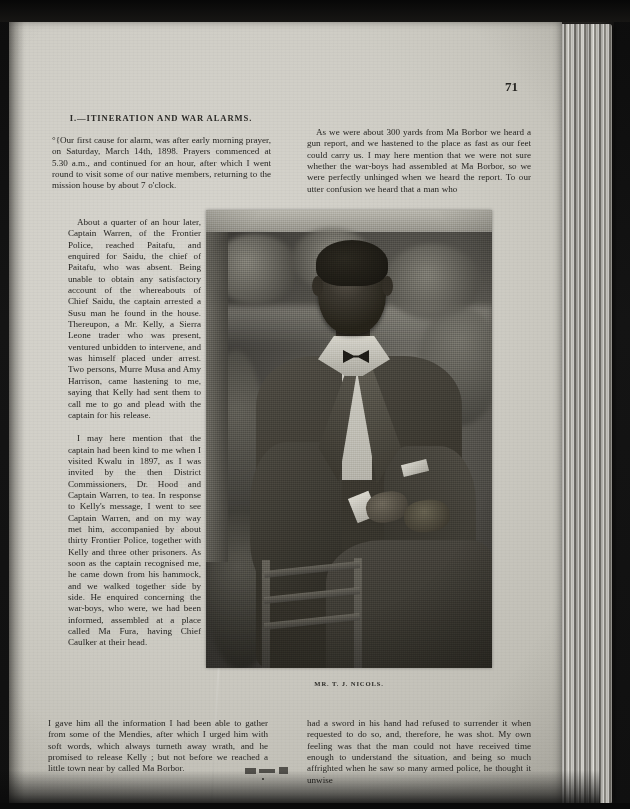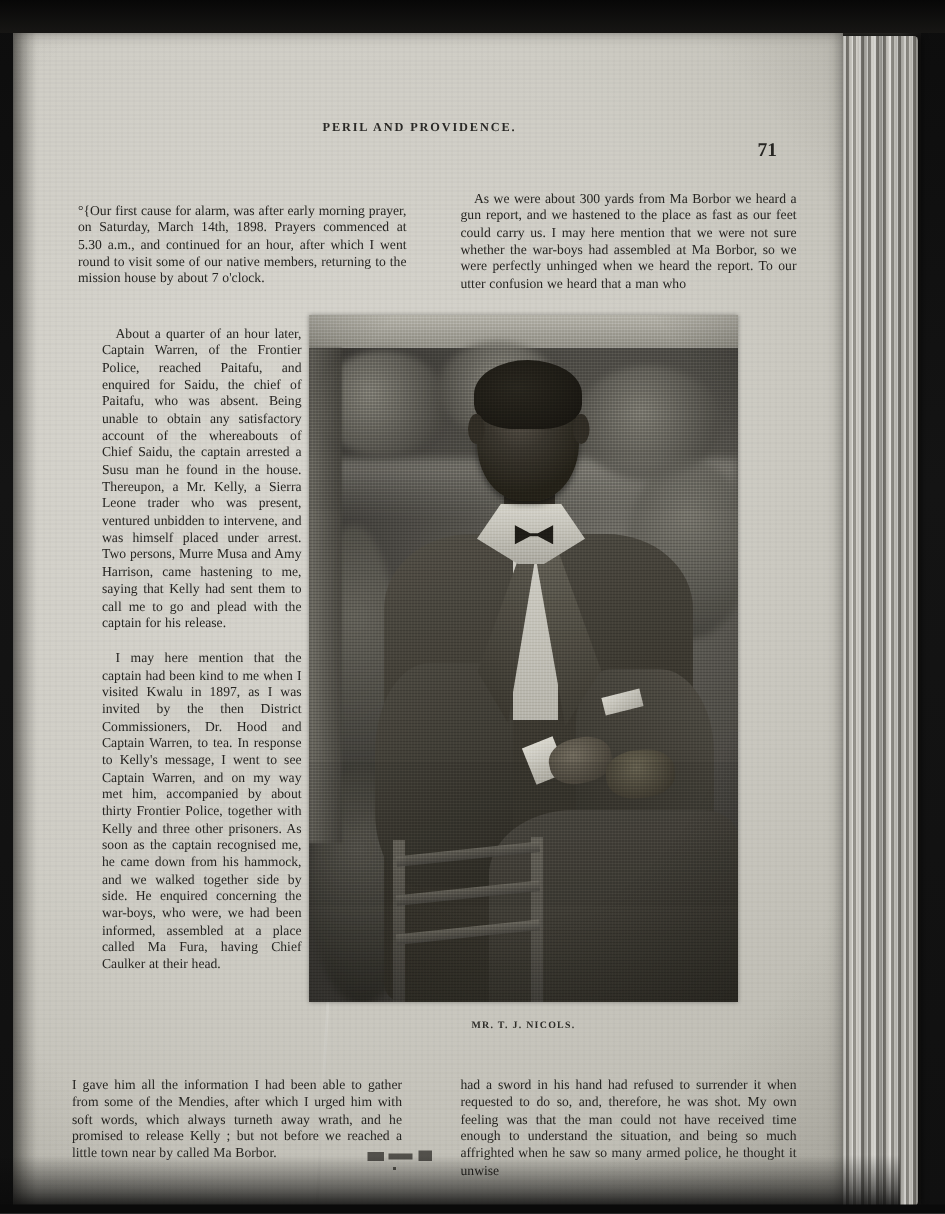--- a/index.html
+++ b/index.html
@@ -53,21 +53,21 @@
     background:#0a0a0a;}
   .shadow-bottom{position:absolute;left:0;top:770px;width:600px;height:39px;
     background:linear-gradient(180deg,rgba(10,10,10,0) 0%,rgba(10,10,10,.55) 60%,#0b0b0b 100%);}
 
   
   .leaf{position:absolute;left:9px;top:20px;width:553px;height:786px;color:#22211e;}
 
   .running-head{position:absolute;left:206px;top:60px;width:250px;
     font-family:"Liberation Serif",serif;font-size:8.2px;letter-spacing:1.25px;
     font-weight:700;color:#2a2926;}
-  .folio{position:absolute;left:496px;top:72px;font-size:13px;font-weight:700;color:#272623;}
+  .folio{position:absolute;left:496px;top:59px;font-size:13px;font-weight:700;color:#272623;}
 
   .sec-head{position:absolute;left:33px;top:93px;width:238px;text-align:center;
     font-size:8.6px;letter-spacing:.9px;font-weight:700;color:#2b2a27;}
 
   .col{position:absolute;font-size:9.1px;line-height:11.35px;text-align:justify;
     color:#262522;-webkit-hyphens:none;hyphens:none;word-spacing:.3px;}
   .col p{margin:12px;}
   .col p.ind{text-indent:9px;}
 
   
@@ -180,23 +180,23 @@
 
   <div class="page">
     <div class="page-grain"></div>
     <div class="gutter"></div>
     <div class="crease"></div>
     <div class="page-vign"></div>
   </div>
 
   <div class="leaf">
 
-    <div class="running-head">PERIL AND PROVIDENCE.</div>
     <div class="folio">71</div>
 
+    <div class="sec-head">I.—ITINERATION AND WAR ALARMS.</div>
 
     <div class="col" id="col-left-top">
       <p>°{Our first cause for alarm, was after early morning prayer, on Saturday, March 14th, 1898. Prayers commenced at 5.30 a.m., and continued for an hour, after which I went round to visit some of our native members, returning to the mission house by about 7 o'clock.</p>
     </div>
 
     <div class="col" id="col-left">
       <p class="ind">About a quarter of an hour later, Captain Warren, of the Frontier Police, reached Paitafu, and enquired for Saidu, the chief of Paitafu, who was absent. Being unable to obtain any satisfactory account of the whereabouts of Chief Saidu, the captain arrested a Susu man he found in the house. Thereupon, a Mr. Kelly, a Sierra Leone trader who was present, ventured unbidden to intervene, and was himself placed under arrest. Two persons, Murre Musa and Amy Harrison, came hastening to me, saying that Kelly had sent them to call me to go and plead with the captain for his release.</p>
       <p class="ind">I may here mention that the captain had been kind to me when I visited Kwalu in 1897, as I was invited by the then District Commissioners, Dr. Hood and Captain Warren, to tea. In response to Kelly's message, I went to see Captain Warren, and on my way met him, accompanied by about thirty Frontier Police, together with Kelly and three other prisoners. As soon as the captain recognised me, he came down from his hammock, and we walked together side by side. He enquired concerning the war-boys, who were, we had been informed, assembled at a place called Ma Fura, having Chief Caulker at their head.</p>
     </div>
 

